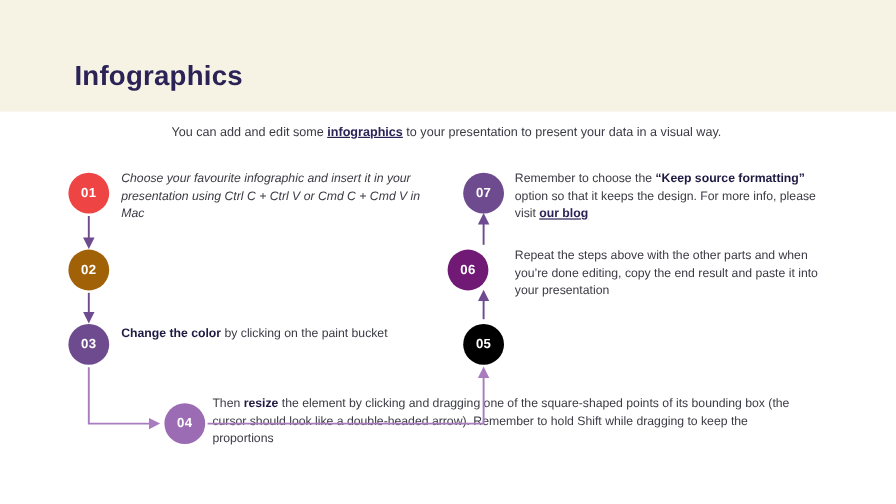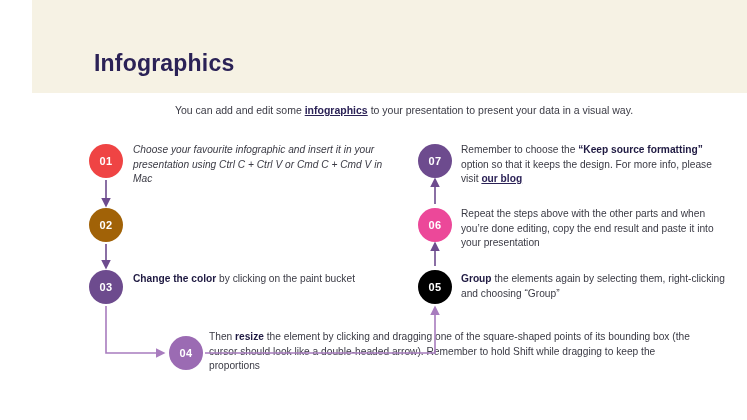--- a/index.html
+++ b/index.html
@@ -13,21 +13,20 @@
     font-family: "Liberation Sans", sans-serif;
     overflow: hidden;
     position: relative;
   }
   .slide {
     position: absolute;
     left: 0; top: 0;
     width: 682px;
     height: 420px;
     background: #ffffff;
-    margin-left: 32px;
   }
   .header-band {
     position: absolute;
     left: 0; top: 0;
     width: 747px;
     height: 93px;
     background: #f6f2e4;
   }
   .title {
     position: absolute;
@@ -66,21 +65,21 @@
     align-items: center;
     justify-content: center;
     letter-spacing: 0.3px;
     z-index: 3;
   }
   .n01 { left: 57px;  top: 144px; background: #ef4444; }
   .n02 { left: 57px;  top: 208px; background: #a16207; }
   .n03 { left: 57px;  top: 270px; background: #6d4b8e; }
   .n04 { left: 137px; top: 336px; background: #9b6bb3; }
   .n05 { left: 386px; top: 270px; background: #000000; }
-  .n06 { left: 386px; top: 208px; background: #ec4899; text-align: center; }
+  .n06 { left: 373px; top: 208px; background: #701a75; text-align: center; }
   .n07 { left: 386px; top: 144px; background: #6d4b8e; }
 
   
   .step-text {
     position: absolute;
     font-size: 10.2px;
     line-height: 14.5px;
     color: #3a3a44;
   }
   .step-text b { color: #1f1a42; }
@@ -142,17 +141,16 @@
   <div class="node n02">02</div>
   <div class="node n03">03</div>
   <div class="node n04">04</div>
   <div class="node n05">05</div>
   <div class="node n06">06</div>
   <div class="node n07">07</div>
 
   <div class="step-text t01"><span>Choose your favourite infographic and insert it in your presentation using Ctrl C + Ctrl V or Cmd C + Cmd V in Mac</span></div>
   <div class="step-text t03"><b>Change the color</b><span> by clicking on the paint bucket</span></div>
   <div class="step-text t04"><span>Then </span><b>resize</b><span> the element by clicking and dragging one of the square-shaped points of its bounding box (the cursor should look like a double-headed arrow). Remember to hold Shift while dragging to keep the proportions</span></div>
-  <div class="step-text t05"><b>Group</b><span> the elements again by selecting them, right-clicking and choosing “Group”</span></div>
   <div class="step-text t07"><span>Remember to choose the </span><b>“Keep source formatting”</b><span> option so that it keeps the design. For more info, please visit </span><a href="#" class="ulink">our blog</a></div>
   <div class="step-text t06"><span>Repeat the steps above with the other parts and when you’re done editing, copy the end result and paste it into your presentation</span></div>
 
 </div>
 
 </body></html>

